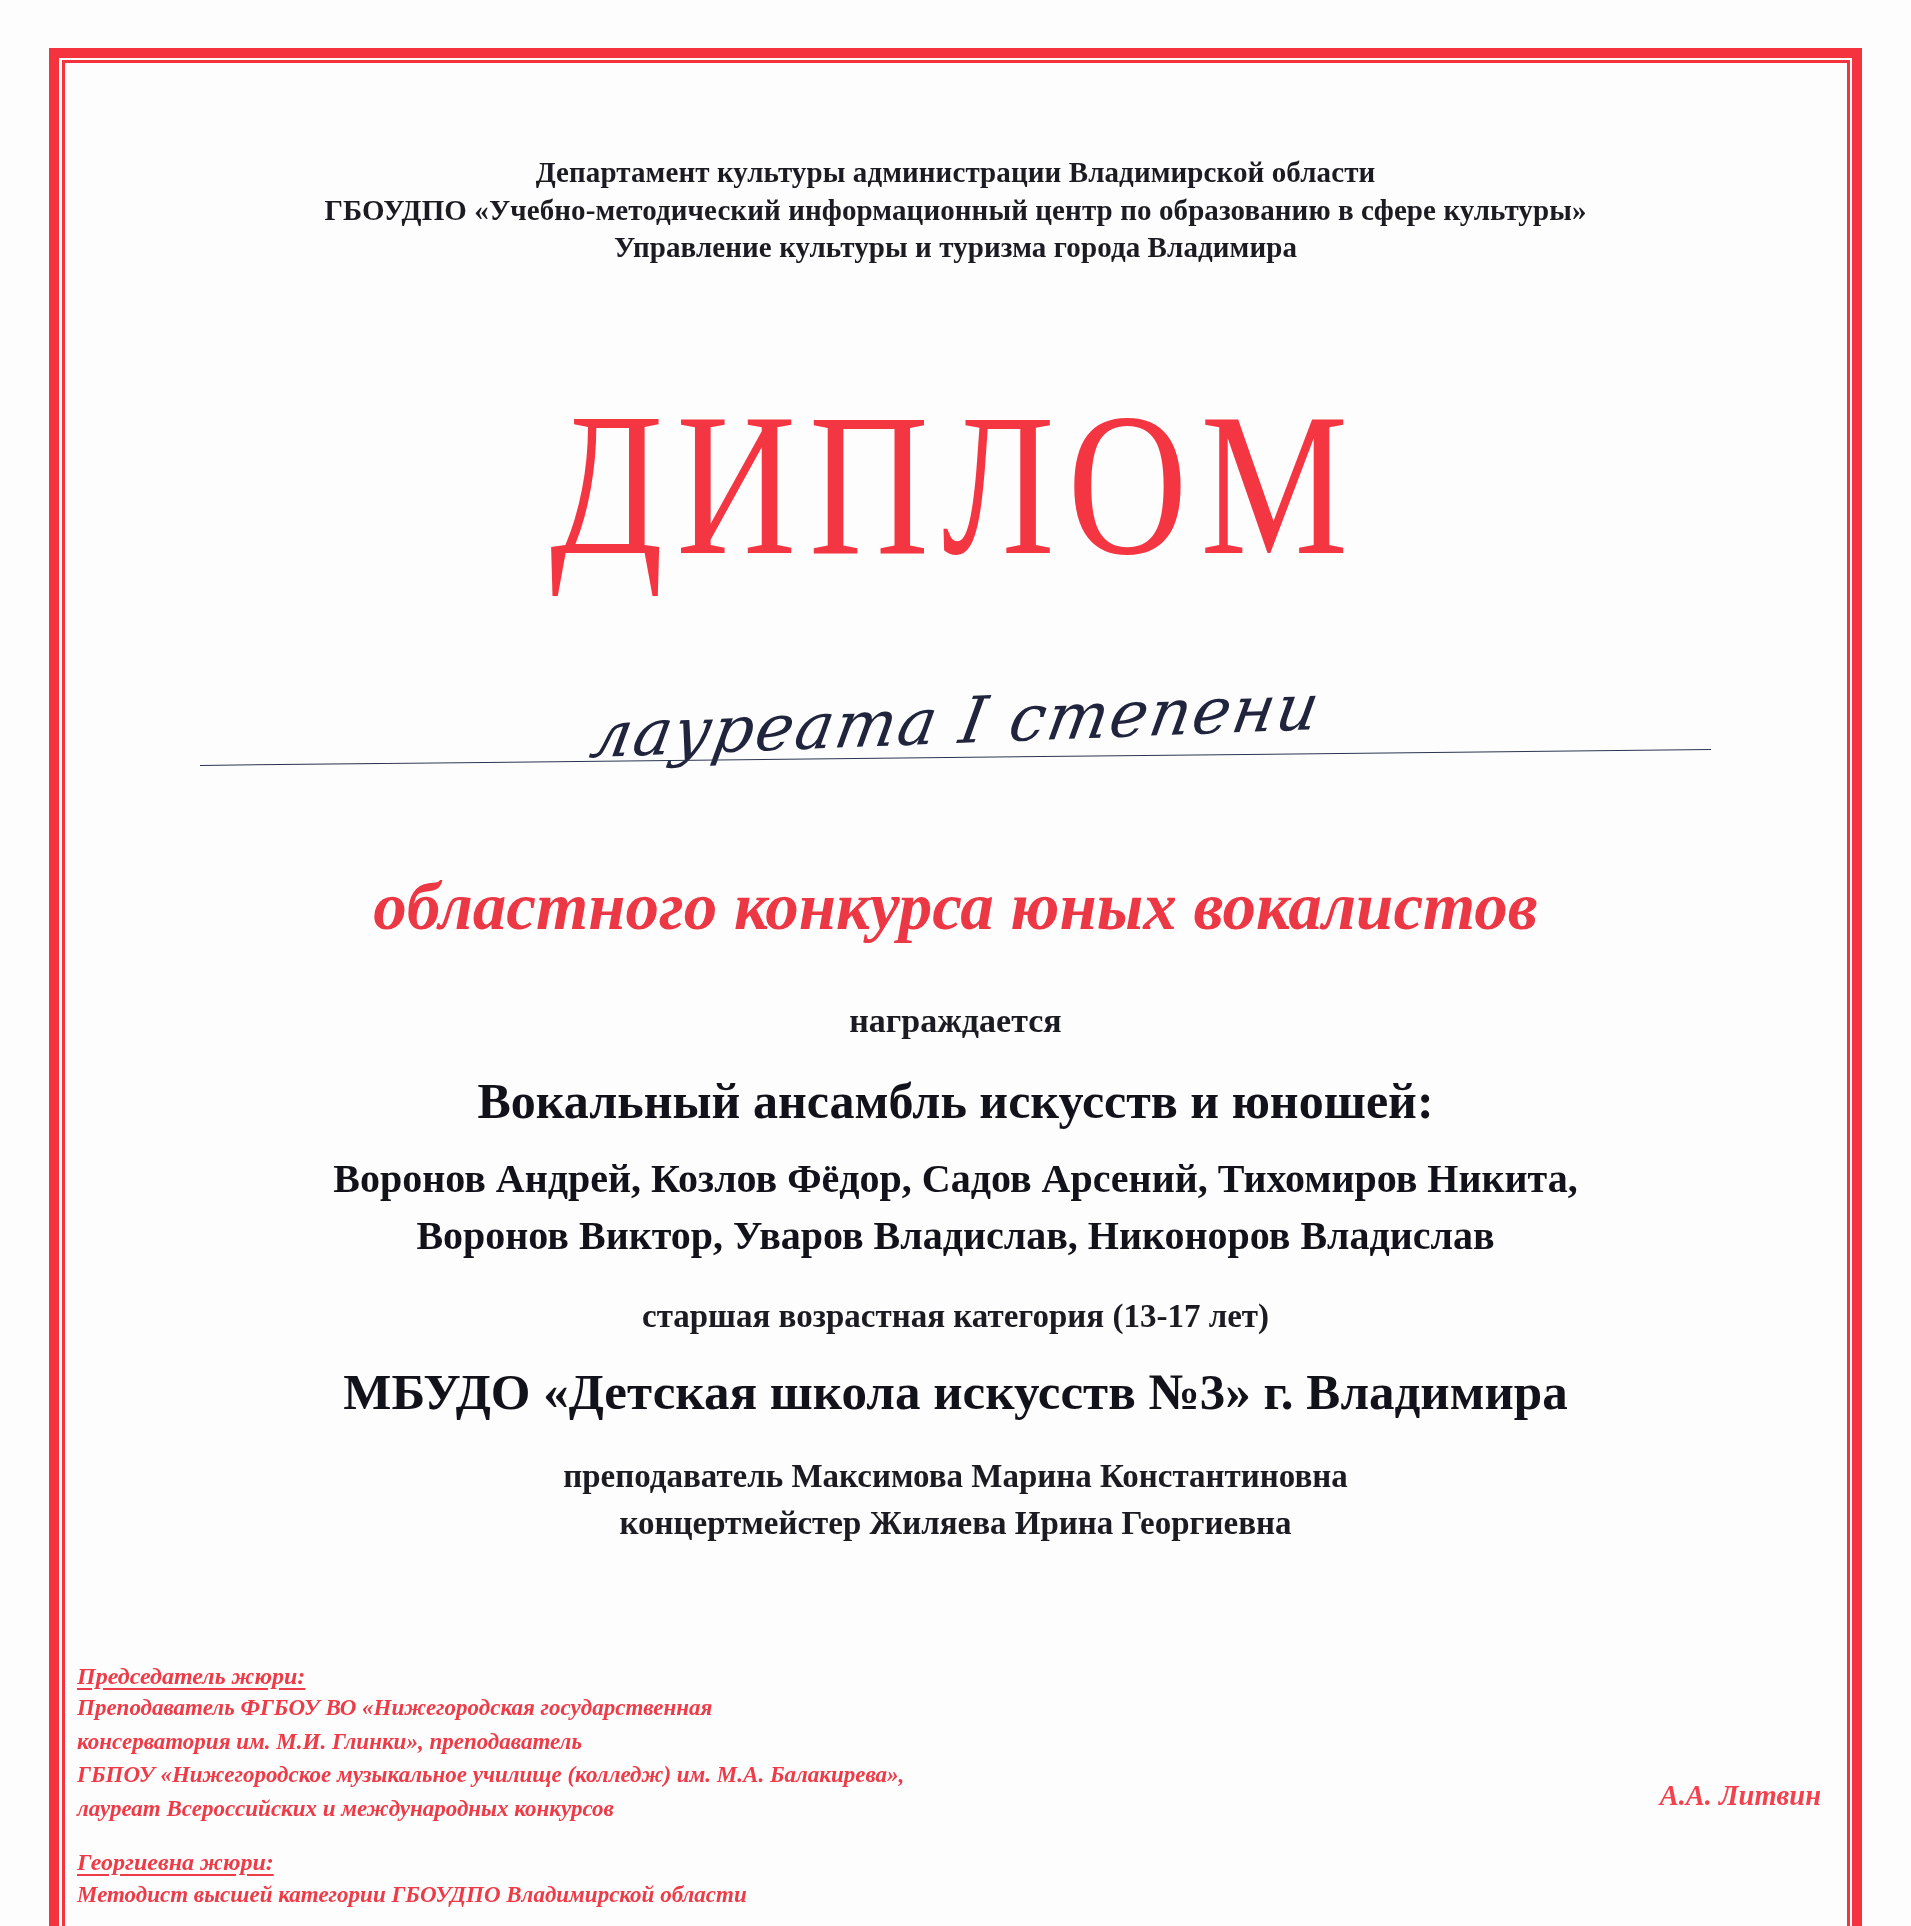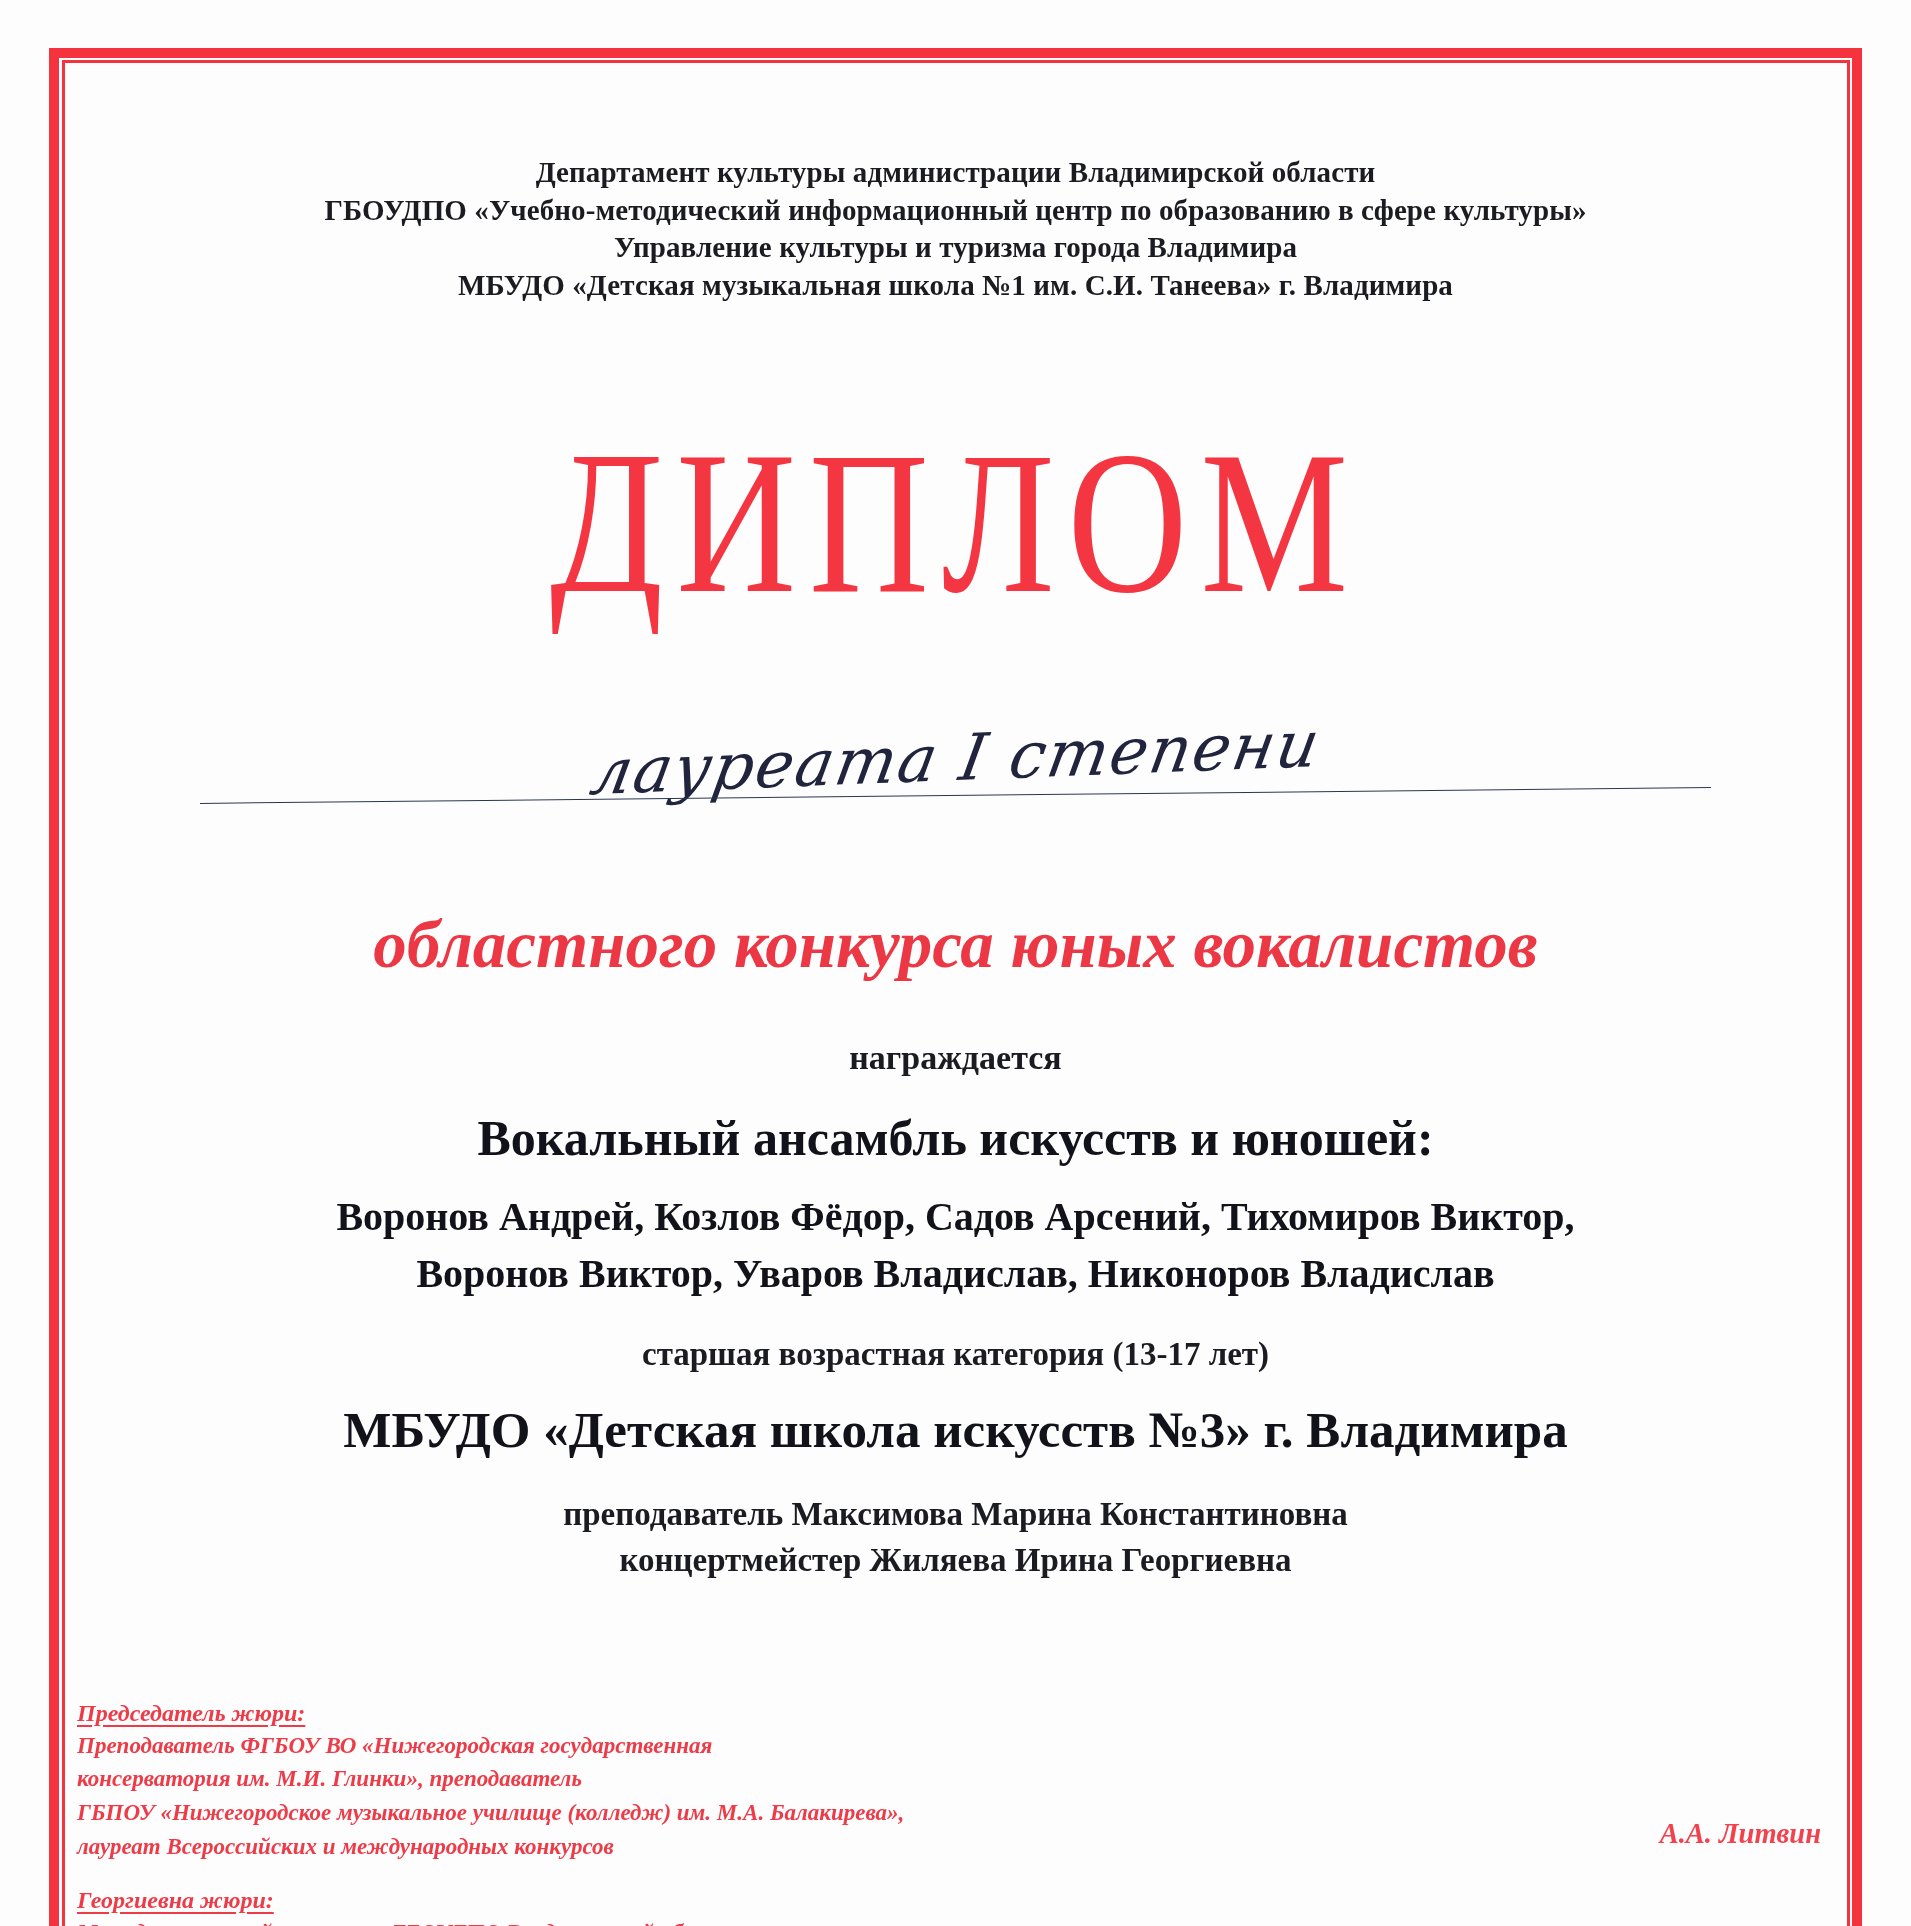--- a/index.html
+++ b/index.html
@@ -218,36 +218,35 @@
 
   <div class="frame-outer"></div>
   <div class="frame-inner"></div>
 
   <div class="content">
 
     <div class="org-block">
       <div class="org-line">Департамент культуры администрации Владимирской области</div>
       <div class="org-line">ГБОУДПО «Учебно-методический информационный центр по образованию в сфере культуры»</div>
       <div class="org-line">Управление культуры и туризма города Владимира</div>
-      <div class="org-line">МБУДО «Детская музыкальная школа №1 им. С.И. Танеева» г. Владимира</div>
     </div>
 
     <div class="diploma-title">ДИПЛОМ</div>
 
     <div class="handwritten-wrap">
       <div class="handwritten">лауреата I степени</div>
       <div class="hand-rule"></div>
     </div>
 
     <div class="competition">областного конкурса юных вокалистов</div>
 
     <div class="awarded-label">награждается</div>
     <div class="recipient-title">Вокальный ансамбль искусств и юношей:</div>
     <div class="recipient-names">
-      <div>Воронов Андрей, Козлов Фёдор, Садов Арсений, Тихомиров Виктор,</div>
+      <div>Воронов Андрей, Козлов Фёдор, Садов Арсений, Тихомиров Никита,</div>
       <div>Воронов Виктор, Уваров Владислав, Никоноров Владислав</div>
     </div>
     <div class="age-category">старшая возрастная категория (13-17 лет)</div>
     <div class="school-name">МБУДО «Детская школа искусств №3» г. Владимира</div>
     <div class="staff">
       <div>преподаватель Максимова Марина Константиновна</div>
       <div>концертмейстер Жиляева Ирина Георгиевна</div>
     </div>
 
     <div class="jury-section">

